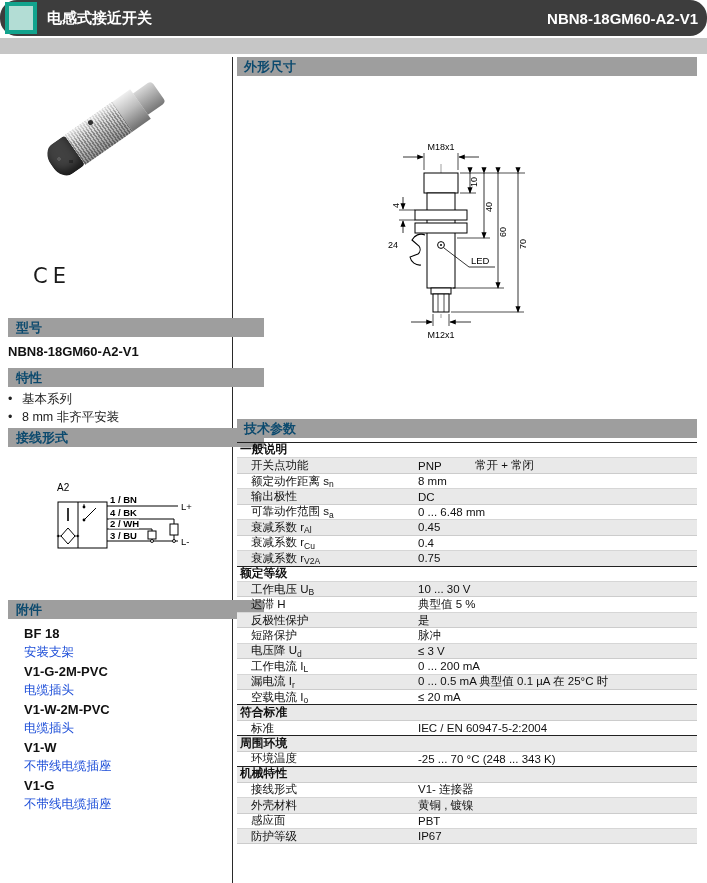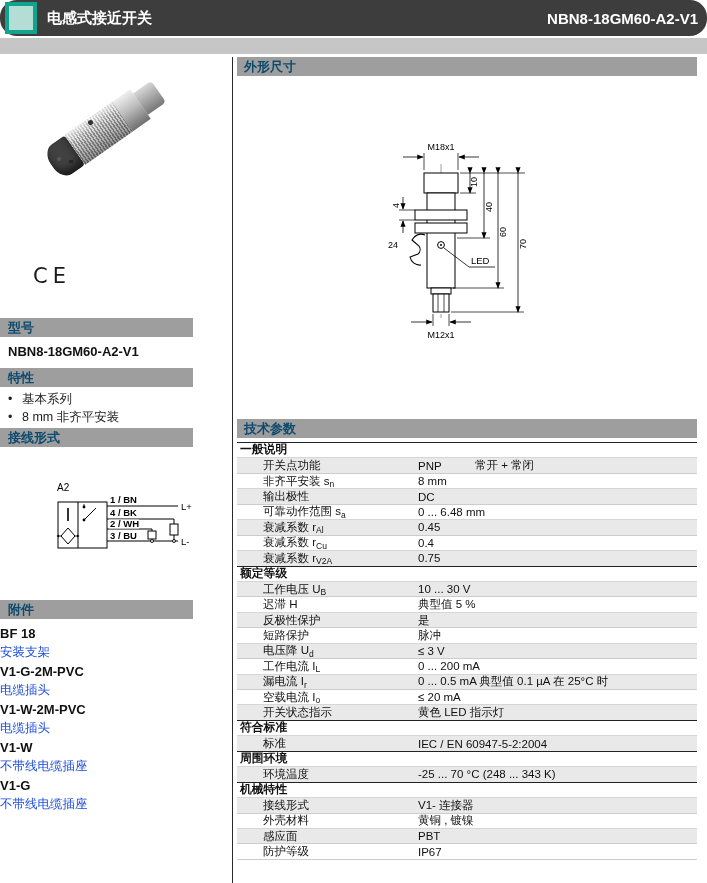--- a/index.html
+++ b/index.html
@@ -12,21 +12,21 @@
   .logo{width:24px;height:24px;margin-left:5px;border:4px solid var(--accent,#12a38d);
         background:var(--accent-light,#b3ddd5);}
   .hdr-title{color:#fff;font-weight:bold;font-size:15px;margin-left:10px;}
   .hdr-model{color:#fff;font-weight:bold;font-size:15px;margin-left:auto;margin-right:9px;}
   .hdr-strip{position:absolute;left:0;top:38px;width:707px;height:16px;background:#c6c6c6;}
 
   
   .vdivider{position:absolute;left:232px;top:57px;width:1px;height:826px;background:#2a2a2a;}
   .secbar{position:absolute;background:#9e9e9e;height:19px;display:flex;align-items:center;
           font-weight:bold;font-size:13px;color:#0c4a6e;}
-  .secbar.left{left:0;width:193px;padding-left:8px;box-sizing:border-box;}
+  .secbar.left{left:8px;width:256px;padding-left:8px;box-sizing:border-box;}
   .secbar.right{left:237px;width:460px;padding-left:7px;box-sizing:border-box;}
 
   
   .photo{position:absolute;left:28px;top:60px;width:180px;height:195px;}
   .sensor{position:absolute;left:24px;top:88px;width:132px;height:36px;
           transform:rotate(-35deg);transform-origin:left center;display:flex;}
   .s-face{width:28px;height:36px;background:
           radial-gradient(circle at 35% 45%, #5a5a5a 0 2px, transparent 2px),
           radial-gradient(circle at 65% 70%, #2c2c2c 0 2px, transparent 2px),
           #414141;border-radius:45% 4px 4px 45%;box-shadow:inset 0 -6px 8px rgba(0,0,0,.6);}
@@ -36,30 +36,30 @@
   .s-led{position:absolute;left:26px;top:2px;width:5px;height:5px;border-radius:50%;background:#333;}
   .s-collar{width:22px;height:36px;background:linear-gradient(180deg,#efefef,#bdbdbd 45%,#6f6f6f);}
   .s-conn{width:22px;height:26px;margin-top:5px;background:linear-gradient(180deg,#d8d8d8,#777);
           border-radius:0 4px 4px 0;}
   .ce{position:absolute;left:33px;top:264px;font-size:21px;letter-spacing:5px;color:#1a1a1a;
       font-family:"DejaVu Sans",sans-serif;}
   .model-text{position:absolute;left:8px;top:344px;font-weight:bold;font-size:13px;}
   .features{position:absolute;left:8px;top:392px;font-size:12.5px;color:#222;}
   .features .fi{display:flex;margin-bottom:4px;line-height:14px;}
   .features .dot{width:14px;}
-  .accessories{position:absolute;left:0;top:624px;}
+  .accessories{position:absolute;left:24px;top:624px;}
   .acc-name{font-weight:bold;font-size:13px;line-height:19px;}
   .acc-desc{font-size:12.5px;color:#1d4ed8;line-height:19px;}
 
   
   .tech{position:absolute;left:237px;top:442px;width:460px;border-bottom:1px solid #ccc;}
   .trow{position:relative;height:14.45px;display:flex;align-items:center;font-size:11.5px;}
   .trow:nth-child(even){background:#e9e9e9;}
   .trow.tsec{font-weight:bold;border-top:1px solid #222;padding-left:3px;font-size:11.8px;}
-  .trow.tdata{border-top:1px solid #ccc;padding-left:26px;}
+  .trow.tdata{border-top:1px solid #ccc;padding-left:14px;}
   .trow.tdata:nth-child(even){border-top-color:#d6d6d6;}
   .tlbl{white-space:nowrap;}
   .tsub{font-size:8.5px;position:relative;top:3px;}
   .tval{position:absolute;left:181px;white-space:nowrap;}
   .tval2{position:absolute;left:238px;white-space:nowrap;}
 
   
   svg text{font-family:"Liberation Sans","DejaVu Sans",sans-serif;}
   .dim-svg{position:absolute;left:375px;top:140px;}
   .wire-svg{position:absolute;left:28px;top:477px;}
@@ -254,21 +254,21 @@
   <div class="tech" id="tech-table">
       <div class="trow tsec">
         <span class="tlbl">一般说明</span>
       </div>
       <div class="trow tdata">
         <span class="tlbl">开关点功能</span>
         <span class="tval">PNP</span>
         <span class="tval2">常开 + 常闭</span>
       </div>
       <div class="trow tdata">
-        <span class="tlbl">非齐平安装  s</span>
+        <span class="tlbl">额定动作距离  s</span>
         <span class="tsub">n</span>
         <span class="tval">8 mm</span>
       </div>
       <div class="trow tdata">
         <span class="tlbl">输出极性</span>
         <span class="tval">DC</span>
       </div>
       <div class="trow tdata">
         <span class="tlbl">可靠动作范围 s</span>
         <span class="tsub">a</span>
@@ -322,24 +322,20 @@
       <div class="trow tdata">
         <span class="tlbl">漏电流 I</span>
         <span class="tsub">r</span>
         <span class="tval">0 ... 0.5 mA 典型值 0.1 µA 在 25°C 时</span>
       </div>
       <div class="trow tdata">
         <span class="tlbl">空载电流 I</span>
         <span class="tsub">o</span>
         <span class="tval">≤ 20 mA</span>
       </div>
-      <div class="trow tdata">
-        <span class="tlbl">开关状态指示</span>
-        <span class="tval">黄色 LED 指示灯</span>
-      </div>
       <div class="trow tsec">
         <span class="tlbl">符合标准</span>
       </div>
       <div class="trow tdata">
         <span class="tlbl">标准</span>
         <span class="tval">IEC / EN 60947-5-2:2004</span>
       </div>
       <div class="trow tsec">
         <span class="tlbl">周围环境</span>
       </div>

